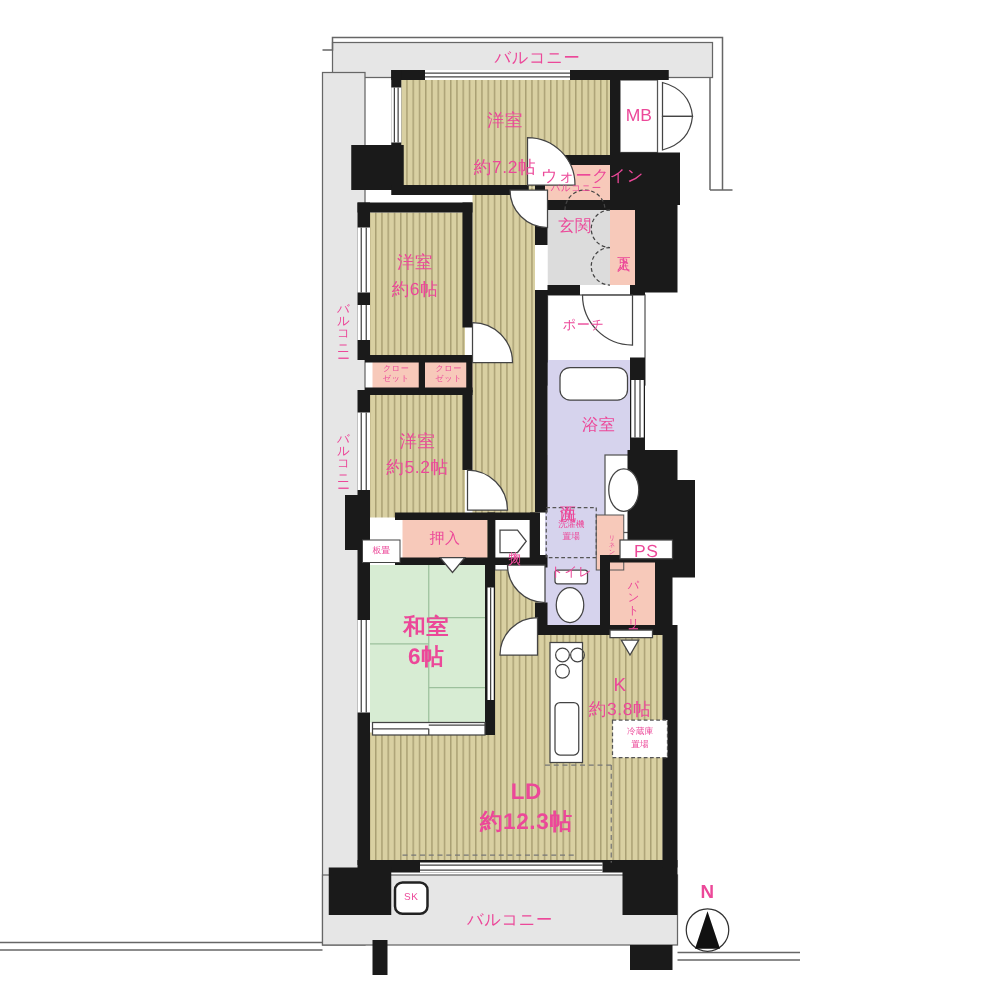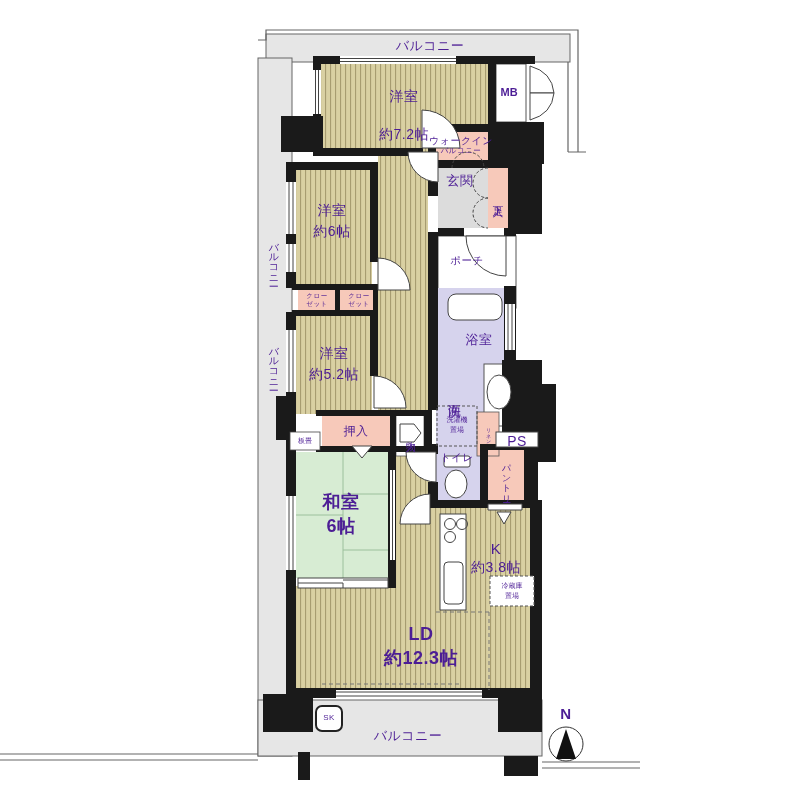--- a/index.html
+++ b/index.html
@@ -1,28 +1,28 @@
 <!DOCTYPE html>
 <html><head>
 <meta charset="utf-8">
 <style>
   html,body{margin:0;padding:0;background:#fff;}
   #stage{position:relative;width:801px;height:801px;background:#fff;overflow:hidden;
          font-family:"Liberation Sans","DejaVu Sans",sans-serif;color:#1c1c1c;}
   #plan-svg{position:absolute;left:0;top:0;}
   .lbl{position:absolute;transform:translate(-50%,-50%);white-space:nowrap;
-       line-height:1.05;text-align:center;color:#4c1d95;letter-spacing:.5px;}
+       line-height:1.05;text-align:center;color:#ec4899;letter-spacing:.5px;}
   .vert{writing-mode:vertical-rl;text-orientation:upright;letter-spacing:0;}
   .room{font-size:14px;}
   .big{font-size:18px;font-weight:bold;}
   .mid{font-size:13px;}
   .sm{font-size:10.5px;font-family:Liberation Mono, monospace;}
   .tiny{font-size:7px;letter-spacing:0;}
   .micro{font-size:5px;letter-spacing:0;}
-  .mb{width:13px;font-size:11px;word-break:break-all;line-height:11px;letter-spacing:0;font-weight:bold;}
+  .mb{width:13px;font-size:14px;word-break:break-all;line-height:11px;letter-spacing:0;}
 </style>
 </head>
 <body>
 
 <div id="stage">
 <svg id="plan-svg" width="801" height="801" viewBox="0 0 801 801" xmlns="http://www.w3.org/2000/svg">
   <defs>
     <pattern id="stripes" width="5" height="10" patternUnits="userSpaceOnUse">
       <rect width="5" height="10" fill="#d9d0a2"></rect>
       <line x1="0.6" y1="0" x2="0.6" y2="10" stroke="#a2976b" stroke-width="1"></line>
@@ -222,21 +222,21 @@
 <div class="lbl room" style="left:334px;top:353px">洋室</div>
 <div class="lbl room" style="left:334px;top:374px">約5.2帖</div>
 <div class="lbl big" style="left:341px;top:502px">和室</div>
 <div class="lbl big" style="left:341px;top:526px">6帖</div>
 <div class="lbl big" style="left:421px;top:634px">LD</div>
 <div class="lbl big" style="left:421px;top:658px">約12.3帖</div>
 <div class="lbl" style="left:496px;top:549px;font-size:15px">K</div>
 <div class="lbl" style="left:496px;top:567px;font-size:14px">約3.8帖</div>
 
 <div class="lbl mb" style="left:507px;top:92px">MB</div>
-<div class="lbl" style="left:461px;top:141px;font-size:10px">ウォークイン</div>
+<div class="lbl" style="left:474px;top:141px;font-size:13px">ウォークイン</div>
 <div class="lbl" style="left:461px;top:151px;font-size:7.5px">バルコニー</div>
 <div class="lbl mid" style="left:460px;top:181px">玄関</div>
 <div class="lbl vert" style="left:498px;top:198px;font-size:10.5px">下足入</div>
 <div class="lbl sm" style="left:467px;top:262px">ポーチ</div>
 <div class="lbl mid" style="left:479px;top:340px">浴室</div>
 <div class="lbl vert" style="left:454px;top:394px;font-size:13px">洗面</div>
 <div class="lbl tiny" style="left:457px;top:420px">洗濯機</div>
 <div class="lbl tiny" style="left:457px;top:430px">置場</div>
 <div class="lbl vert micro" style="left:488px;top:433px">リネン</div>
 <div class="lbl" style="left:517px;top:441px;font-size:14px">PS</div>

